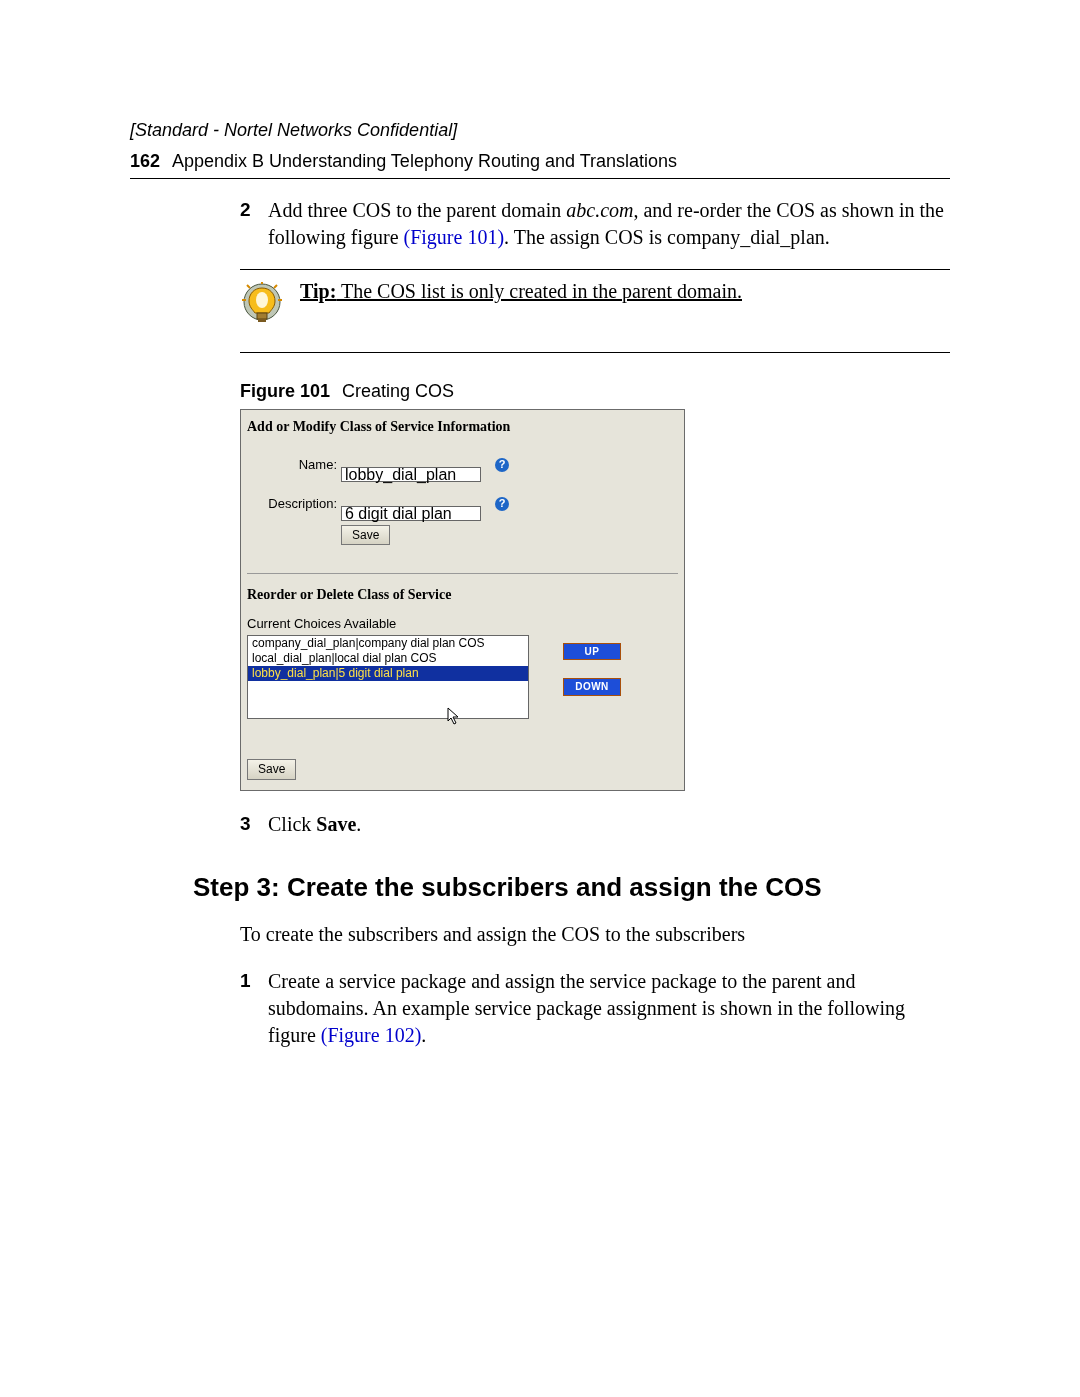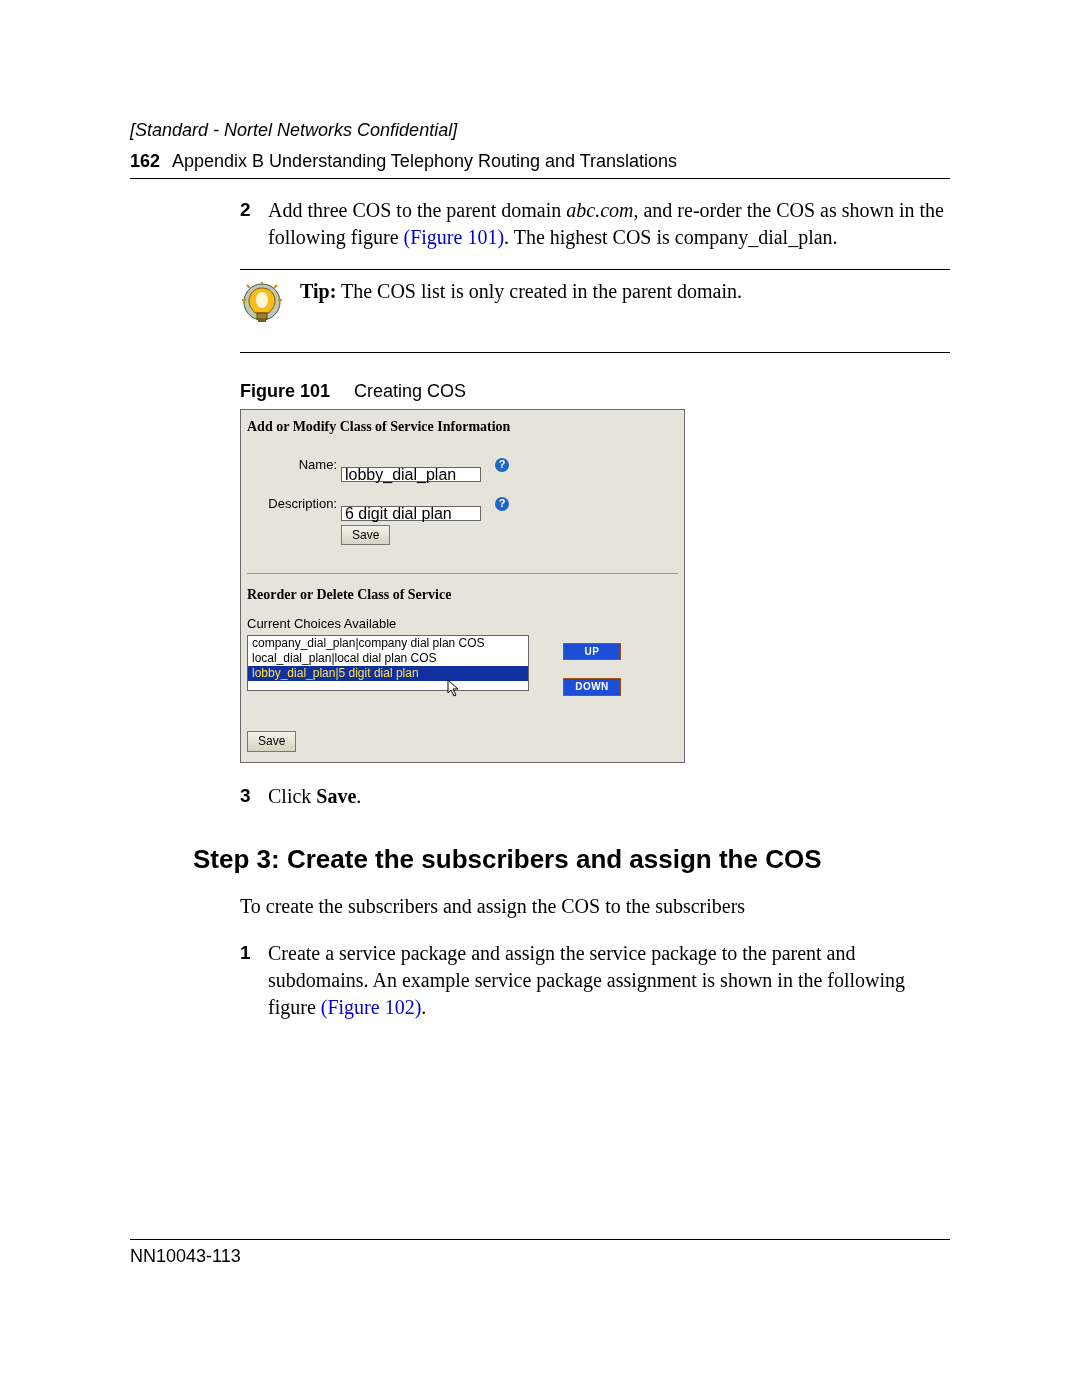--- a/index.html
+++ b/index.html
@@ -55,34 +55,35 @@
   .bold { font-weight: bold; }
   .figlink { color: #0000cc; }
   .tip-block {
     margin-top: 18px;
     border-top: 1px solid #000;
     border-bottom: 1px solid #000;
     padding: 8px 0 18px 0;
     display: flex;
     align-items: flex-start;
     gap: 16px;
+    text-decoration: underline;
   }
   .tip-icon {
     width: 44px;
     height: 52px;
     flex: 0 0 44px;
     margin-top: 4px;
   }
   .tip-text { flex: 1; font-size: 20px; }
   .figcap {
     margin-top: 26px;
     font-family: Arial, Helvetica, sans-serif;
     font-size: 18px;
   }
-  .figcap .figlabel { font-weight: bold; margin-right: 24px; }
+  .figcap .figlabel { font-weight: bold; margin-right: 12px; }
   
   .figure {
     margin-top: 6px;
     width: 445px;
     border: 1px solid #6b6b6b;
     background: #e6e4da;
     font-family: Tahoma, Arial, sans-serif;
     font-size: 13px;
     color: #000;
     box-sizing: border-box;
@@ -138,21 +139,21 @@
   .save-row { margin-left: 94px; margin-top: 4px; }
   .divider { border-top: 1px solid #999; margin: 28px 0 12px 0; }
   .choices-label { font-size: 13px; margin: 10px 0 2px 0; }
   .reorder-row { display: flex; align-items: flex-start; gap: 34px; }
   .listbox {
     background: #fff;
     border: 1px solid #666;
     width: 282px;
     font-size: 12px;
     line-height: 15px;
-    height: 56px;
+    height: 84px;
     box-sizing: border-box;
   }
   .listbox .opt { padding: 0 4px; white-space: nowrap; overflow: hidden; }
   .listbox .opt.selected { background: #1030a0; color: #fde047; }
   .cursor {
     position: relative;
     left: 200px;
     top: -12px;
     width: 14px; height: 18px;
     pointer-events: none;
@@ -198,21 +199,21 @@
 
   <div class="header-line">
     <span class="page-num">162</span><span>Appendix B  Understanding Telephony Routing and Translations</span>
   </div>
 
   <div class="content">
 
     <div class="step-row">
       <div class="step-num">2</div>
       <div class="step-text">
-        <span>Add three COS to the parent domain </span><span class="italic">abc.com</span><span>, and re-order the COS as shown in the following figure </span><span class="figlink">(Figure 101)</span><span>. The highest COS is company_dial_plan.</span>
+        <span>Add three COS to the parent domain </span><span class="italic">abc.com</span><span>, and re-order the COS as shown in the following figure </span><span class="figlink">(Figure 101)</span><span>. The assign COS is company_dial_plan.</span>
       </div>
     </div>
 
     <div class="tip-block">
       <div class="tip-icon">
         <svg viewBox="0 0 44 52">
           <ellipse cx="22" cy="20" rx="18" ry="18" fill="#bfc7b6" stroke="#4a5640" stroke-width="1"></ellipse>
           <path d="M22 6 C14 6 9 12 9 19 C9 25 13 28 15 31 L29 31 C31 28 35 25 35 19 C35 12 30 6 22 6 Z" fill="#f7bd1c" stroke="#8a5a00" stroke-width="1"></path>
           <ellipse cx="22" cy="18" rx="6" ry="8" fill="#fff7d8"></ellipse>
           <rect x="17" y="31" width="10" height="6" fill="#a07c30" stroke="#5a4310"></rect>
@@ -291,17 +292,14 @@
     <div style="margin-bottom:20px">To create the subscribers and assign the COS to the subscribers</div>
 
     <div class="step-row">
       <div class="step-num">1</div>
       <div class="step-text">
         <span>Create a service package and assign the service package to the parent and subdomains. An example service package assignment is shown in the following figure </span><span class="figlink">(Figure 102)</span><span>.</span>
       </div>
     </div>
   </div>
 
-  <div class="footer">
-    <div class="footer-line">NN10043-113</div>
-  </div>
 
 </div>
 
 </body></html>

